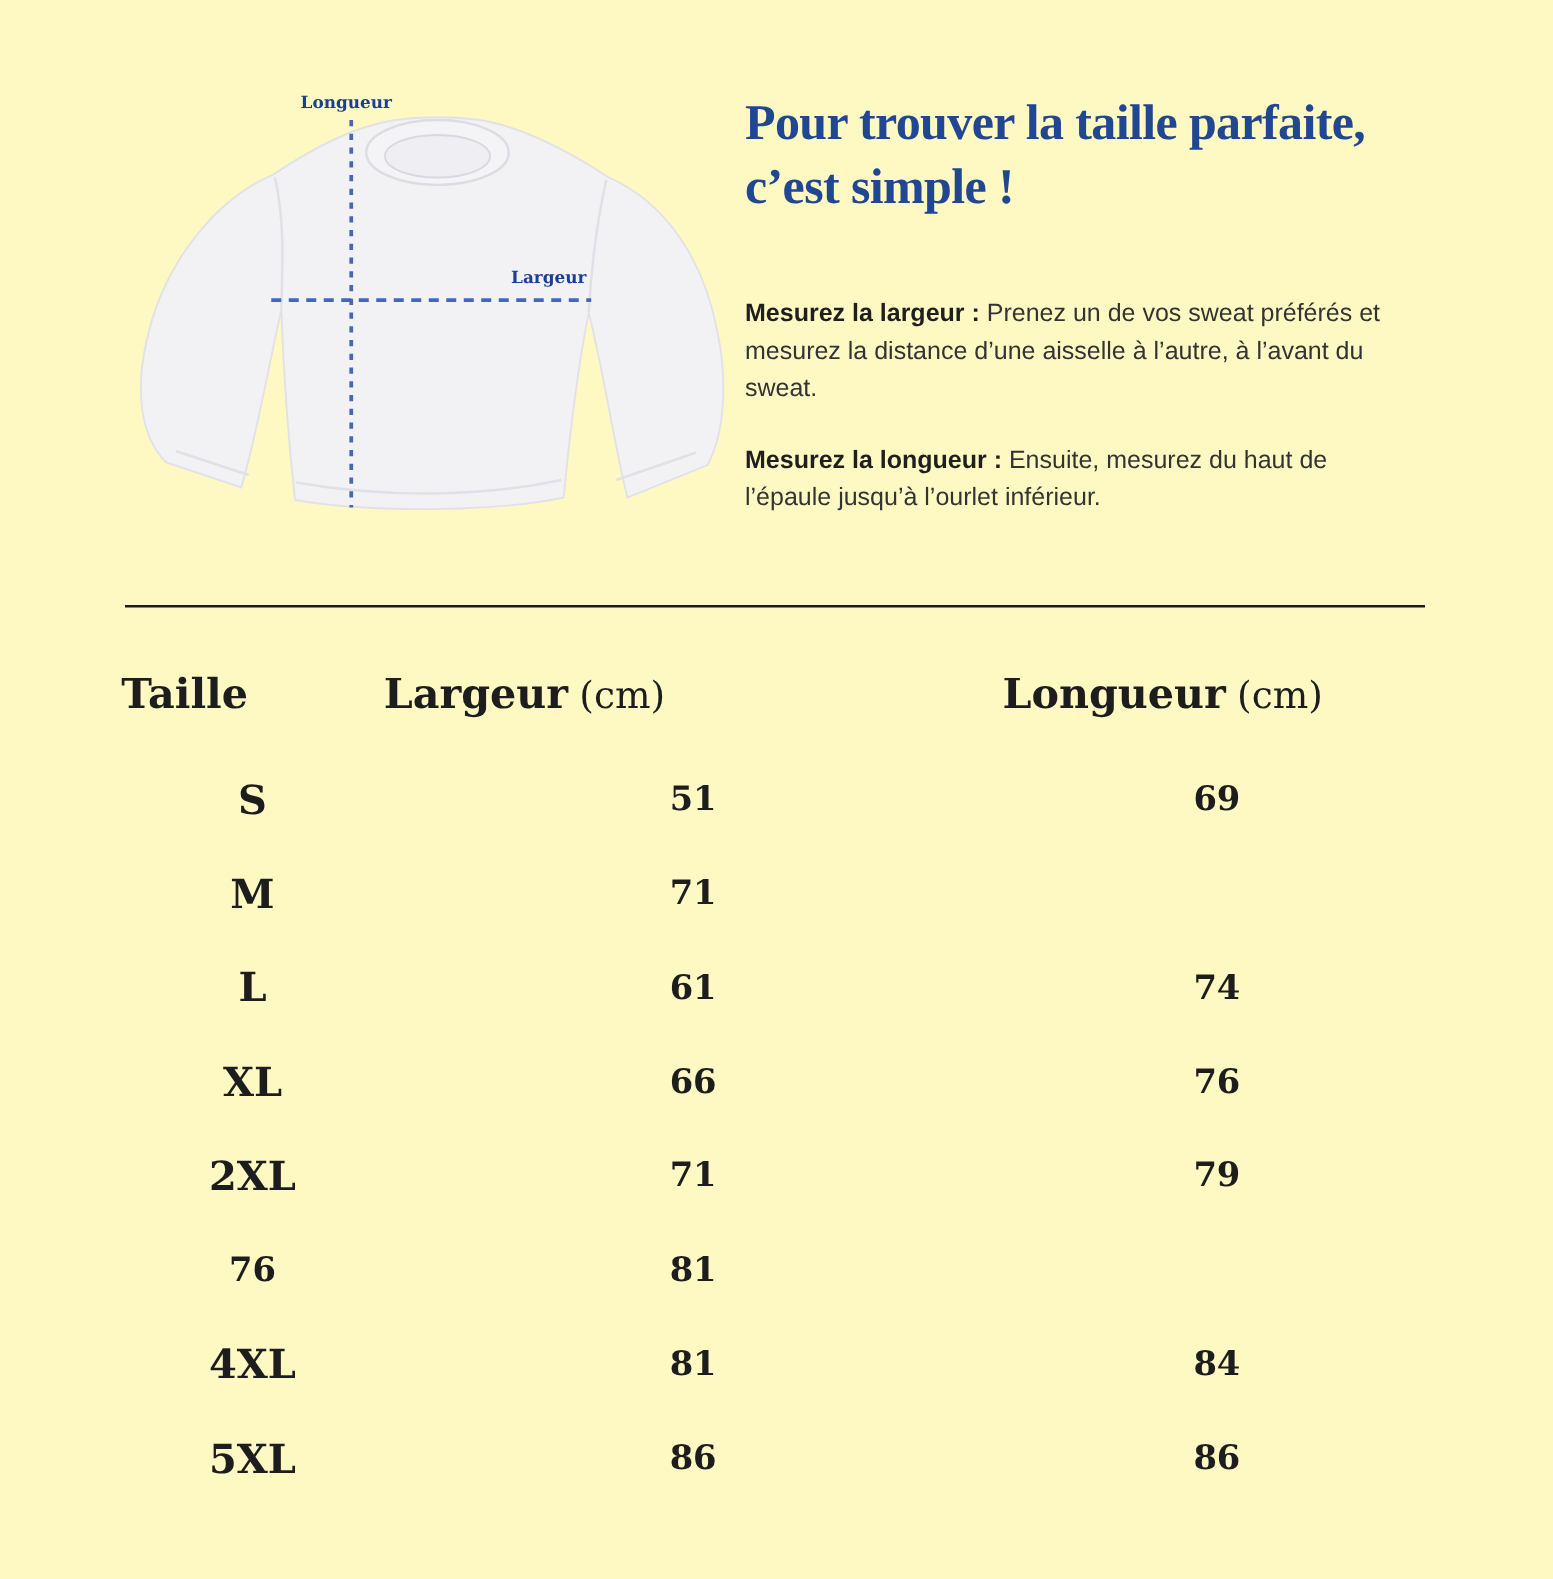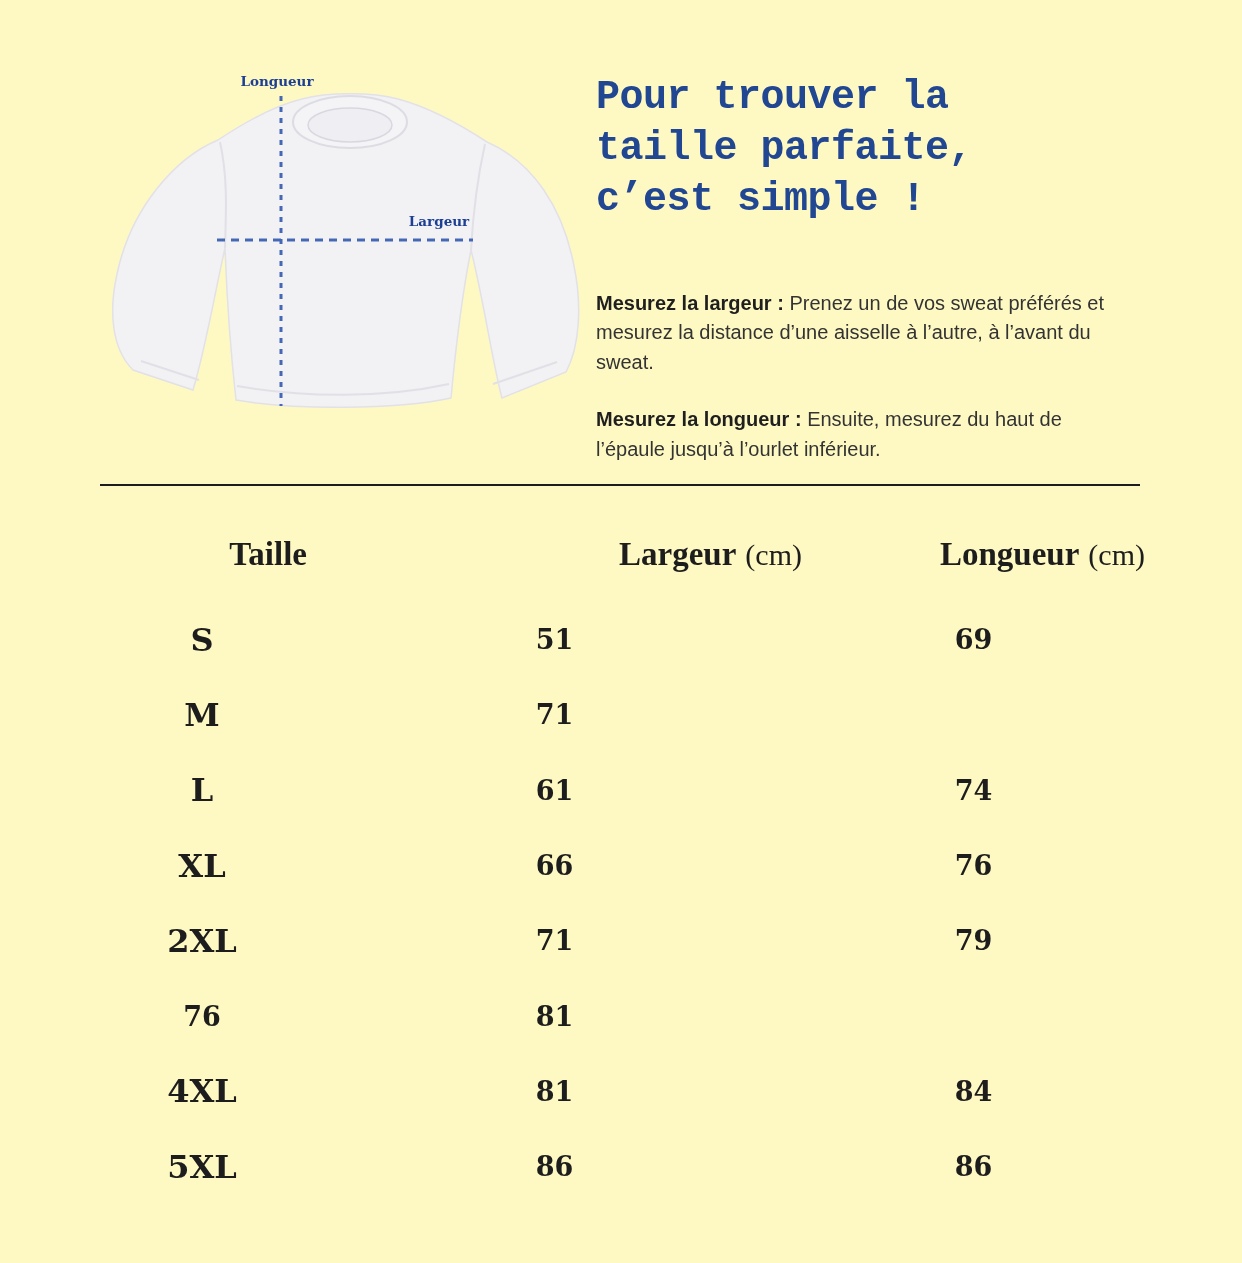--- a/index.html
+++ b/index.html
@@ -32,21 +32,21 @@
     font-family:"DejaVu Serif",serif;
     font-weight:bold;
     font-size:13.5px;
     fill:var(--label-blue);
   }
   
   .copy{
     position:absolute;left:596px;top:72px;width:512px;
   }
   .copy h1{
-    font-family:Liberation Mono, monospace;
+    font-family:Liberation Serif, serif;
     font-weight:700;
     font-size:40px;
     line-height:1.28;
     color:var(--accent-blue);
     letter-spacing:-0.5px;
   }
   .copy p{
     font-size:20px;
     line-height:1.49;
     color:var(--text-dark);
@@ -65,25 +65,24 @@
     font-family:"DejaVu Serif",serif;
     color:var(--table-text);
   }
   .thead,.tr{
     display:grid;
     grid-template-columns:210px 495px 343px;
     align-items:center;
   }
   .thead{height:68px;}
   .th{
-    text-align:right;
+    text-align:left;
     font-size:33px;
     font-weight:700;
     white-space:nowrap;
-    font-family:Liberation Serif, serif;
   }
   .th .unit{
     font-weight:400;
     font-size:30px;
     margin-left:9px;
   }
   .tbody{padding-top:14px;}
   .tr{height:75.3px;}
   .td{text-align:center;}
   .td.size{font-size:32px;font-weight:700;}

